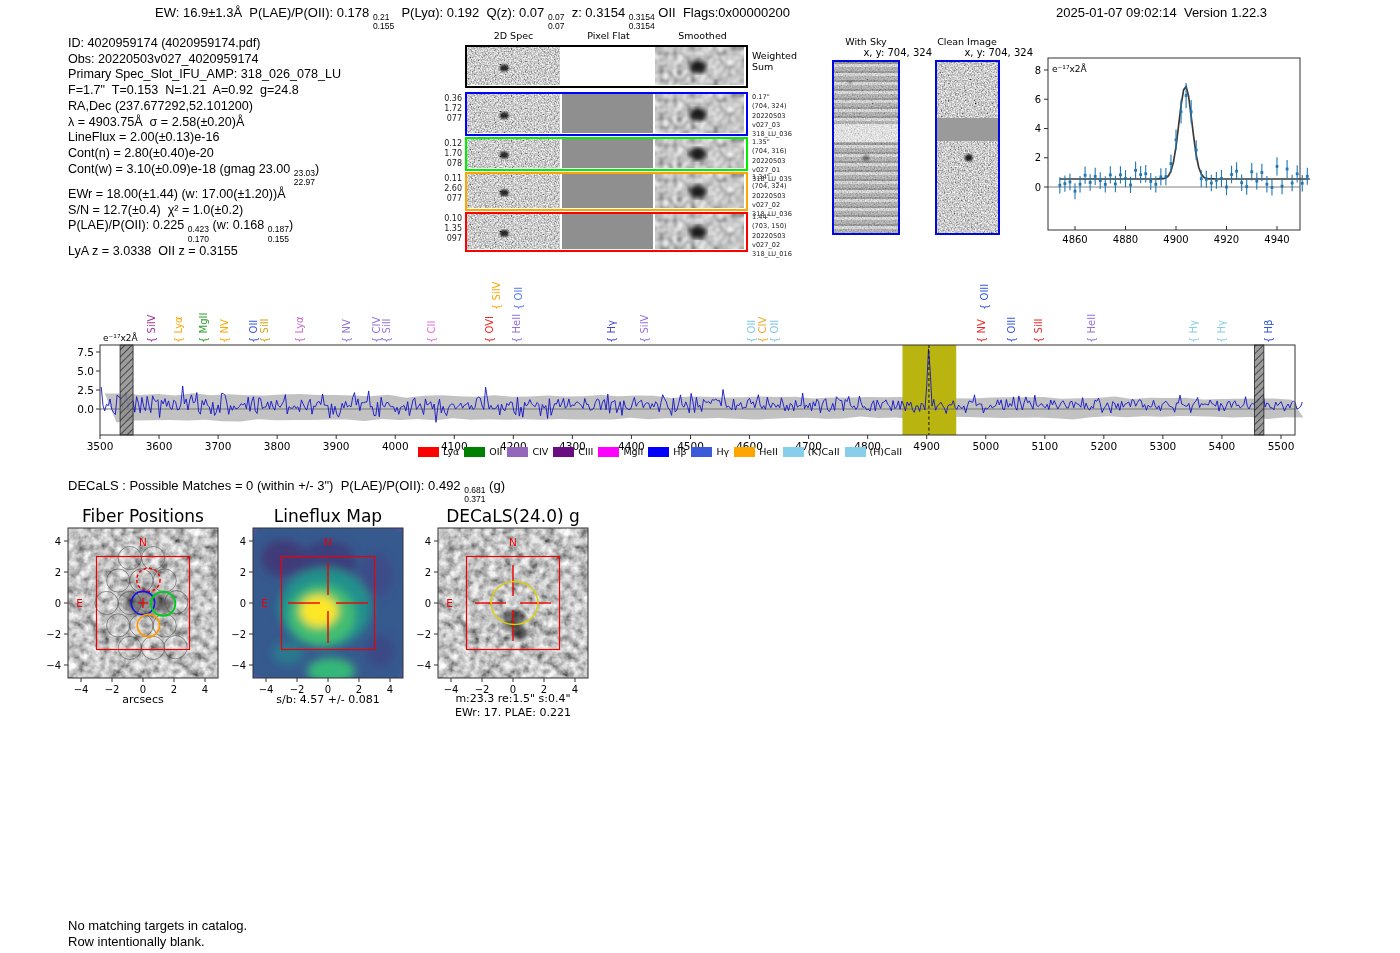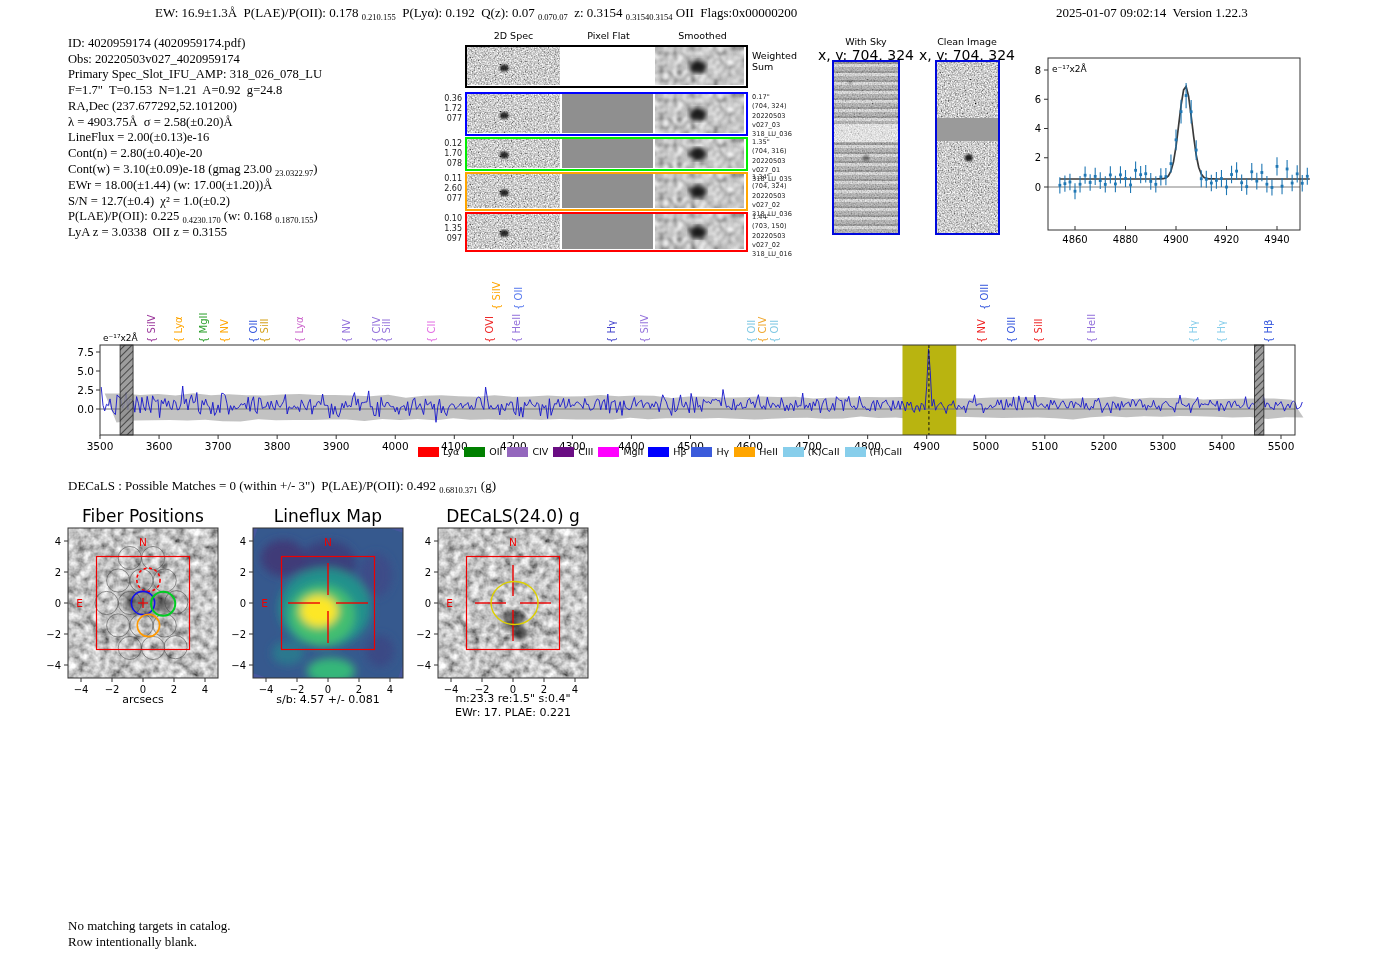--- a/index.html
+++ b/index.html
@@ -1,32 +1,32 @@
 <!DOCTYPE html>
 <html><head>
 <meta charset="utf-8">
 <style>
   html,body{margin:0;padding:0}
   body{width:1400px;height:953px;position:relative;background:#fff;color:#000;
        font-family:"DejaVu Sans",sans-serif;overflow:hidden}
   .abs{position:absolute}
-  .mono{font-family:Liberation Serif, serif}
+  .mono{font-family:Liberation Sans, sans-serif}
   .pre{white-space:pre}
-  .frac{display:inline-flex;flex-direction:row;font-size:8.5px;line-height:1.08;
-        vertical-align:-3px;text-align:center}
+  .frac{display:inline-flex;flex-direction:column;font-size:8.5px;line-height:1.08;
+        vertical-align:-3px;text-align:left}
   #header-left{left:155px;top:5px;font-size:13px}
   #header-right{left:1056px;top:5px;font-size:13px}
   #info-block{left:68px;top:36px}
   .info-line{font-size:12.6px;line-height:15.7px;white-space:pre}
   .colhdr{font-size:9.5px;text-align:center}
   .rowlab{font-size:8px;line-height:10px;text-align:right;color:#222}
   .rowann{font-size:6.6px;line-height:9.3px;color:#222}
   .wsum{font-size:9.5px;line-height:11px}
   .cuttitle{font-size:9.5px;text-align:center}
-  .cutsub{font-size:14px;text-align:center}
+  .cutsub{font-size:10px;text-align:right}
   .panelbox{border:2px solid #0008dd;box-sizing:border-box;overflow:hidden;position:absolute}
   #legend{left:418px;top:446px;display:flex;gap:5px;align-items:center}
   .lg-item{display:flex;gap:4px;align-items:center;font-size:9.5px;white-space:nowrap}
   .lg-sw{width:21px;height:10px;display:inline-block}
   #decals-line{left:68px;top:478px;font-size:13px}
   .maptitle{font-size:17px;text-align:center}
   .mapcap{font-size:11px;text-align:center}
   #footer{left:68px;top:918px;font-size:13px;line-height:15.5px;white-space:pre}
 </style>
 </head>

